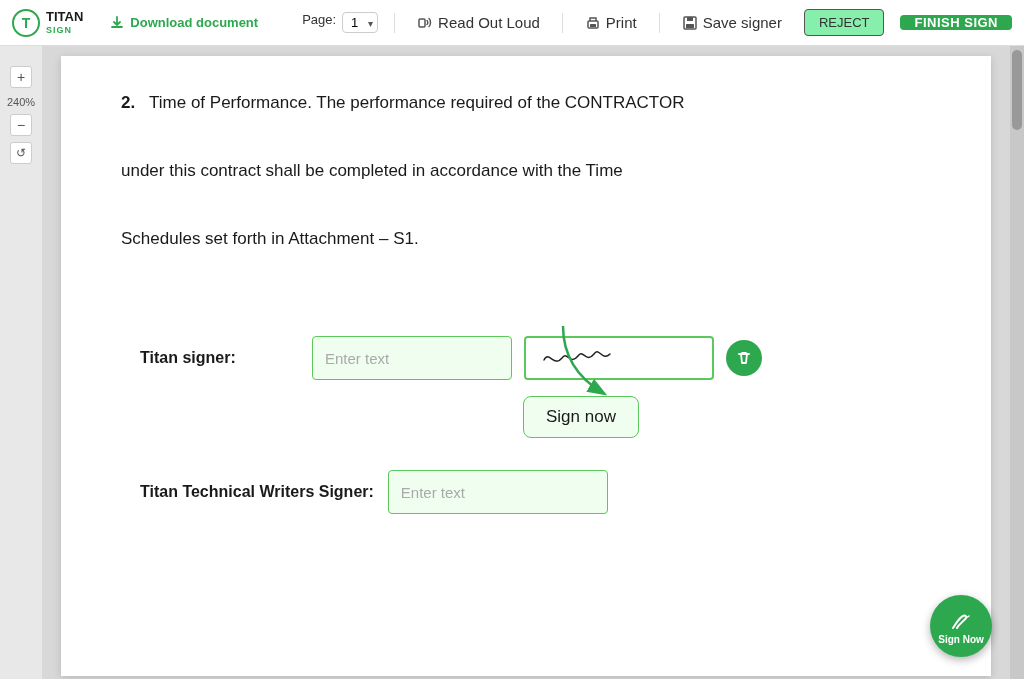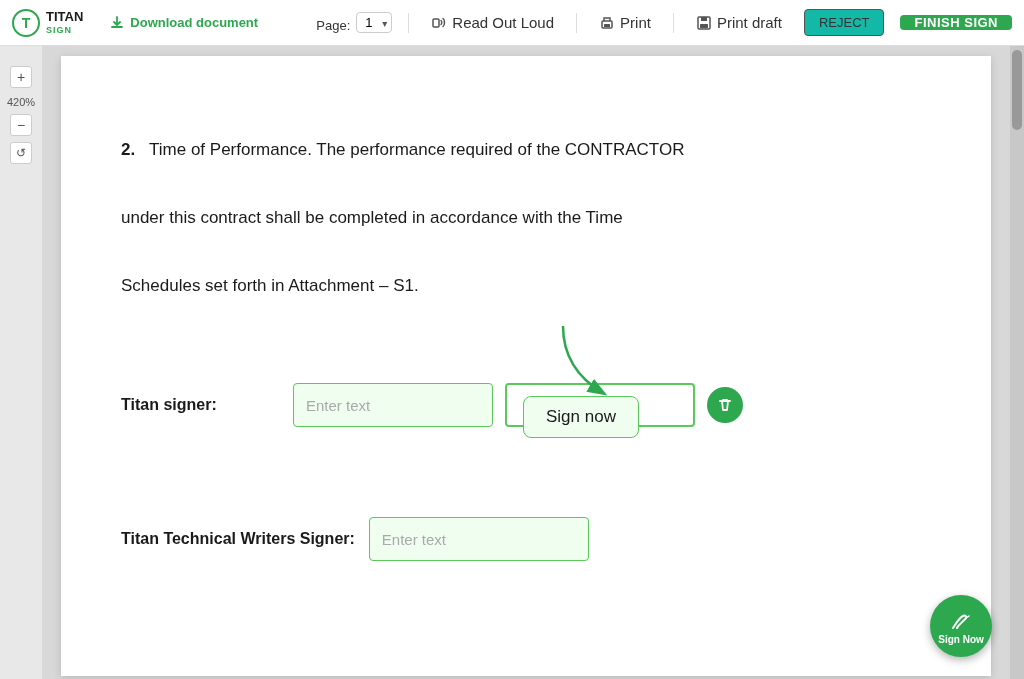--- a/index.html
+++ b/index.html
@@ -30,42 +30,42 @@
       display: flex; align-items: center; gap: 5px;
       color: #2ea84f; font-size: 13px; cursor: pointer; text-decoration: none;
       margin-left: 10px;
       font-weight: bold;
     }
     #download-btn svg { color: #2ea84f; }
 
     .spacer { flex: 1; }
 
     #page-control {
-      display: flex; align-items: flex-end; gap: 6px; font-size: 13px; color: #333;
+      display: flex; align-items: flex-start; gap: 6px; font-size: 13px; color: #333;
     }
     #page-select {
       border: 1px solid #ccc; border-radius: 4px; padding: 2px 18px 2px 8px;
       font-size: 13px; appearance: none; background: #fff;
       position: relative; cursor: pointer;
     }
     #page-select-wrap { position: relative; display: inline-block; }
     #page-select-wrap::after {
       content: '▾'; position: absolute; right: 5px; top: 50%; transform: translateY(-50%);
       font-size: 10px; color: #555; pointer-events: none;
     }
 
     .topbar-action {
       display: flex; align-items: center; gap: 5px;
       font-size: 15px; color: #333; cursor: pointer; padding: 0 6px;
     }
     .topbar-sep { width: 1px; height: 20px; background: #ddd; }
 
     #reject-btn {
       border: 1px solid #555; border-radius: 4px; padding: 5px 14px;
-      font-size: 13px; background: #14b8a6; color: #333; cursor: pointer; font-weight: 500;
+      font-size: 13px; background: #86efac; color: #333; cursor: pointer; font-weight: 500;
     }
     #finish-btn {
       border: none; border-radius: 4px; padding: 0 14px;
       font-size: 13px; background: #2ea84f; color: #fff; cursor: pointer; font-weight: 600;
       letter-spacing: 0.5px;
     }
 
     
     #main {
       display: flex;
@@ -125,37 +125,37 @@
       color: #1a1a1a;
       line-height: 2.0;
     }
 
     .doc-text .para-num {
       font-weight: bold;
     }
 
     .doc-section {
       margin-bottom: 30px;
-      margin-top: 47px;
     }
 
     
     .signer-row {
       display: flex;
       align-items: center;
       gap: 12px;
       margin-bottom: 28px;
       margin-top: 10px;
     }
     .signer-label {
       font-size: 16px;
       font-weight: bold;
       color: #1a1a1a;
       white-space: nowrap;
       min-width: 160px;
+      margin-left: 19px;
     }
 
     .text-input-field {
       border: 1.5px solid #5ac85a;
       border-radius: 4px;
       background: #f0fef0;
       padding: 20px 12px;
       font-size: 15px;
       color: #aaa;
       width: 200px;
@@ -300,32 +300,32 @@
   </div>
 
   <div class="topbar-sep"></div>
 
   <div class="topbar-action">
     <svg width="16" height="16" viewBox="0 0 16 16" fill="none">
       <rect x="2" y="2" width="12" height="12" rx="1" stroke="#555" stroke-width="1.5"></rect>
       <rect x="5" y="2" width="6" height="4" rx="0.5" fill="#555"></rect>
       <rect x="4" y="9" width="8" height="4" rx="0.5" fill="#555"></rect>
     </svg>
-    <span>Print draft</span>
+    <span>Save signer</span>
   </div>
 
   <button id="reject-btn">REJECT</button>
   <button id="finish-btn">FINISH SIGN</button>
 </div>
 
 <div id="main">
 
   <div id="zoom-panel">
     <div class="zoom-btn">+</div>
-    <div id="zoom-level">420%</div>
+    <div id="zoom-level">240%</div>
     <div class="zoom-btn">−</div>
     <div class="zoom-refresh">↺</div>
   </div>
 
   <div id="doc-area">
     <div id="doc-page">
 
       <div class="doc-section">
         <div class="doc-text">
           <span class="para-num">2.</span>

